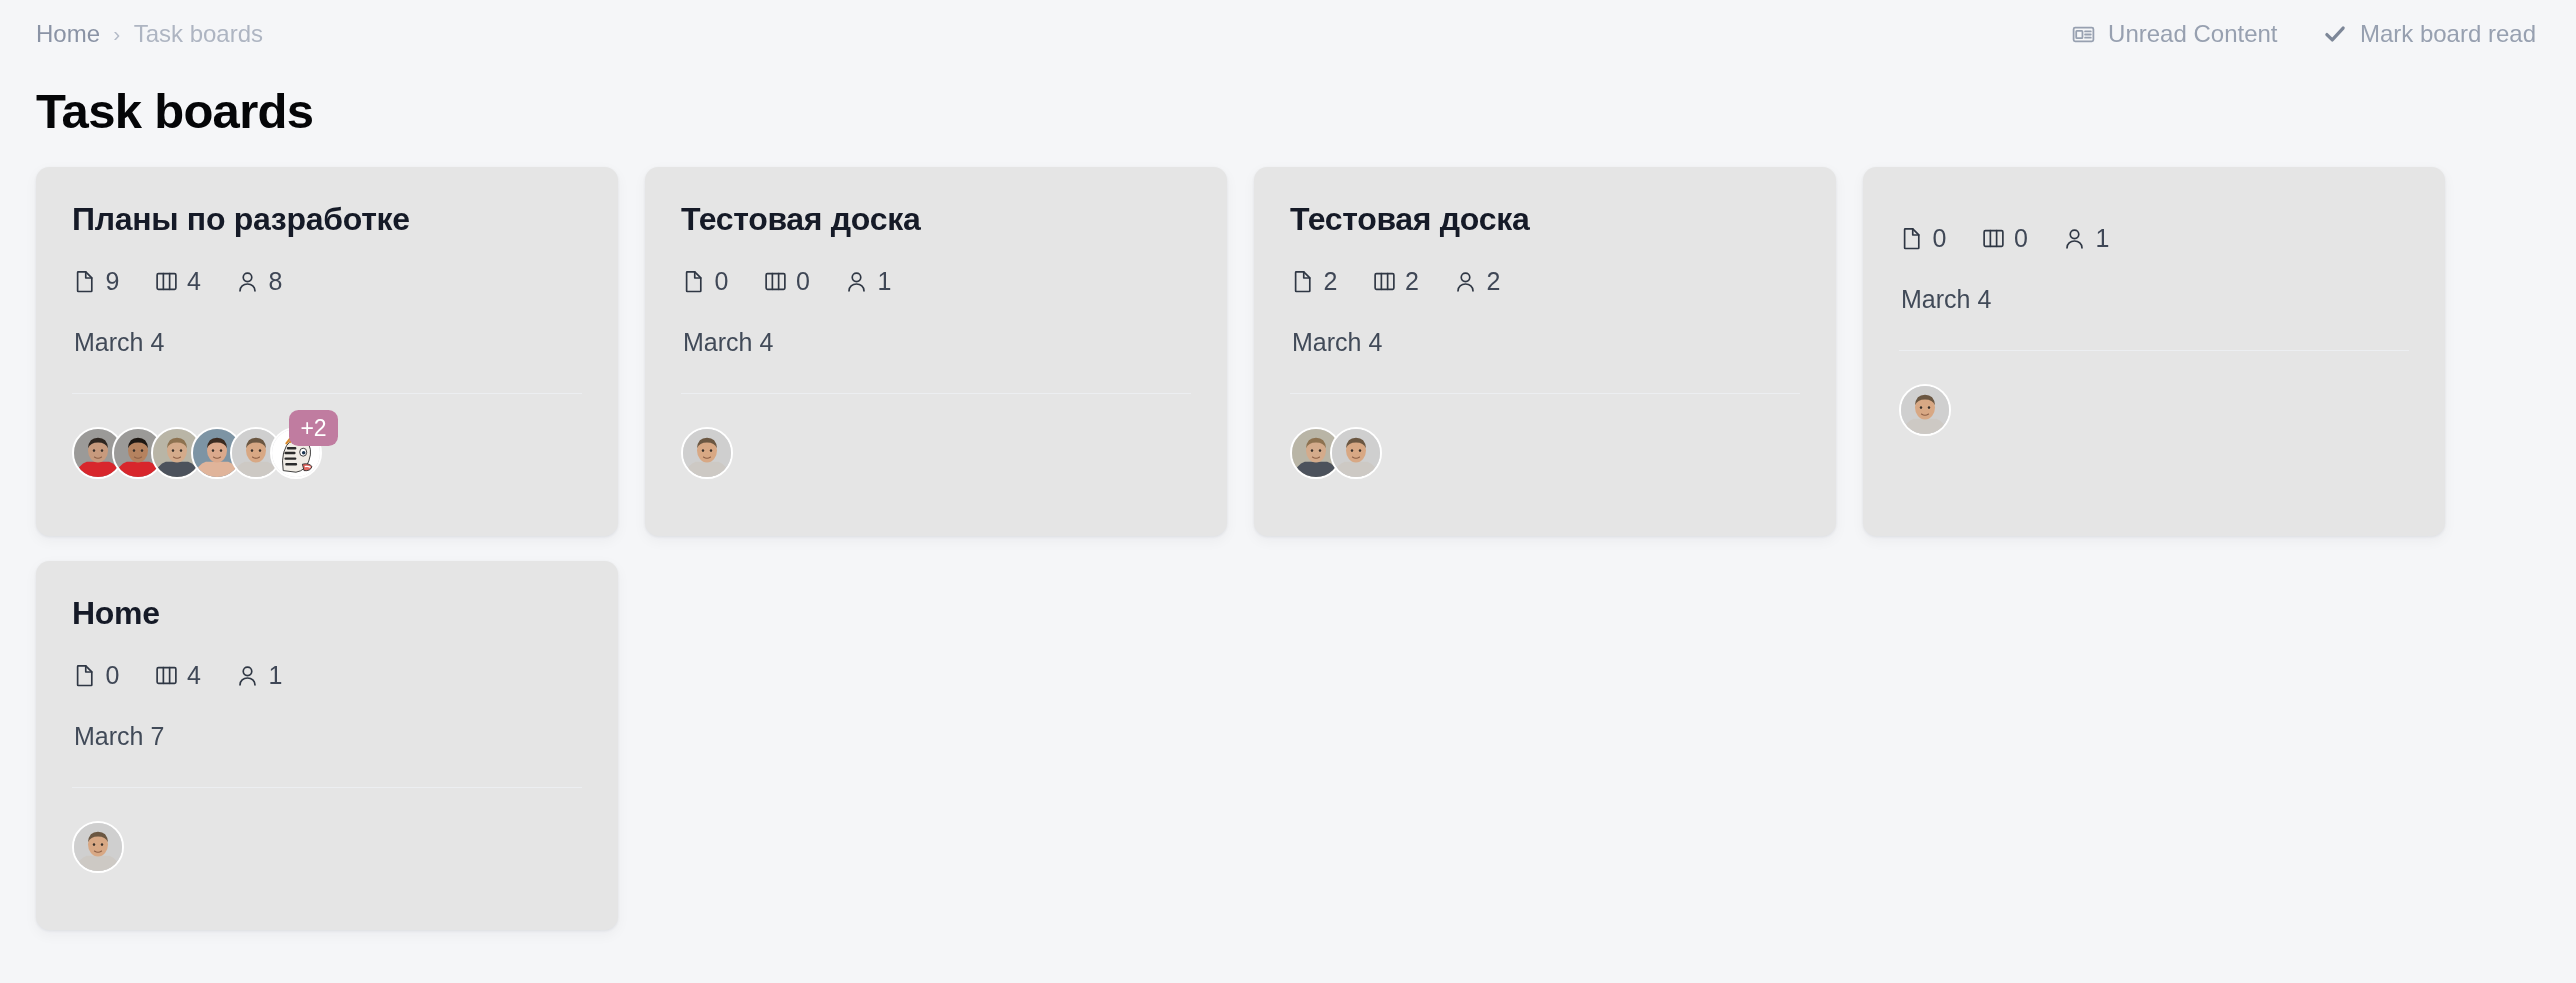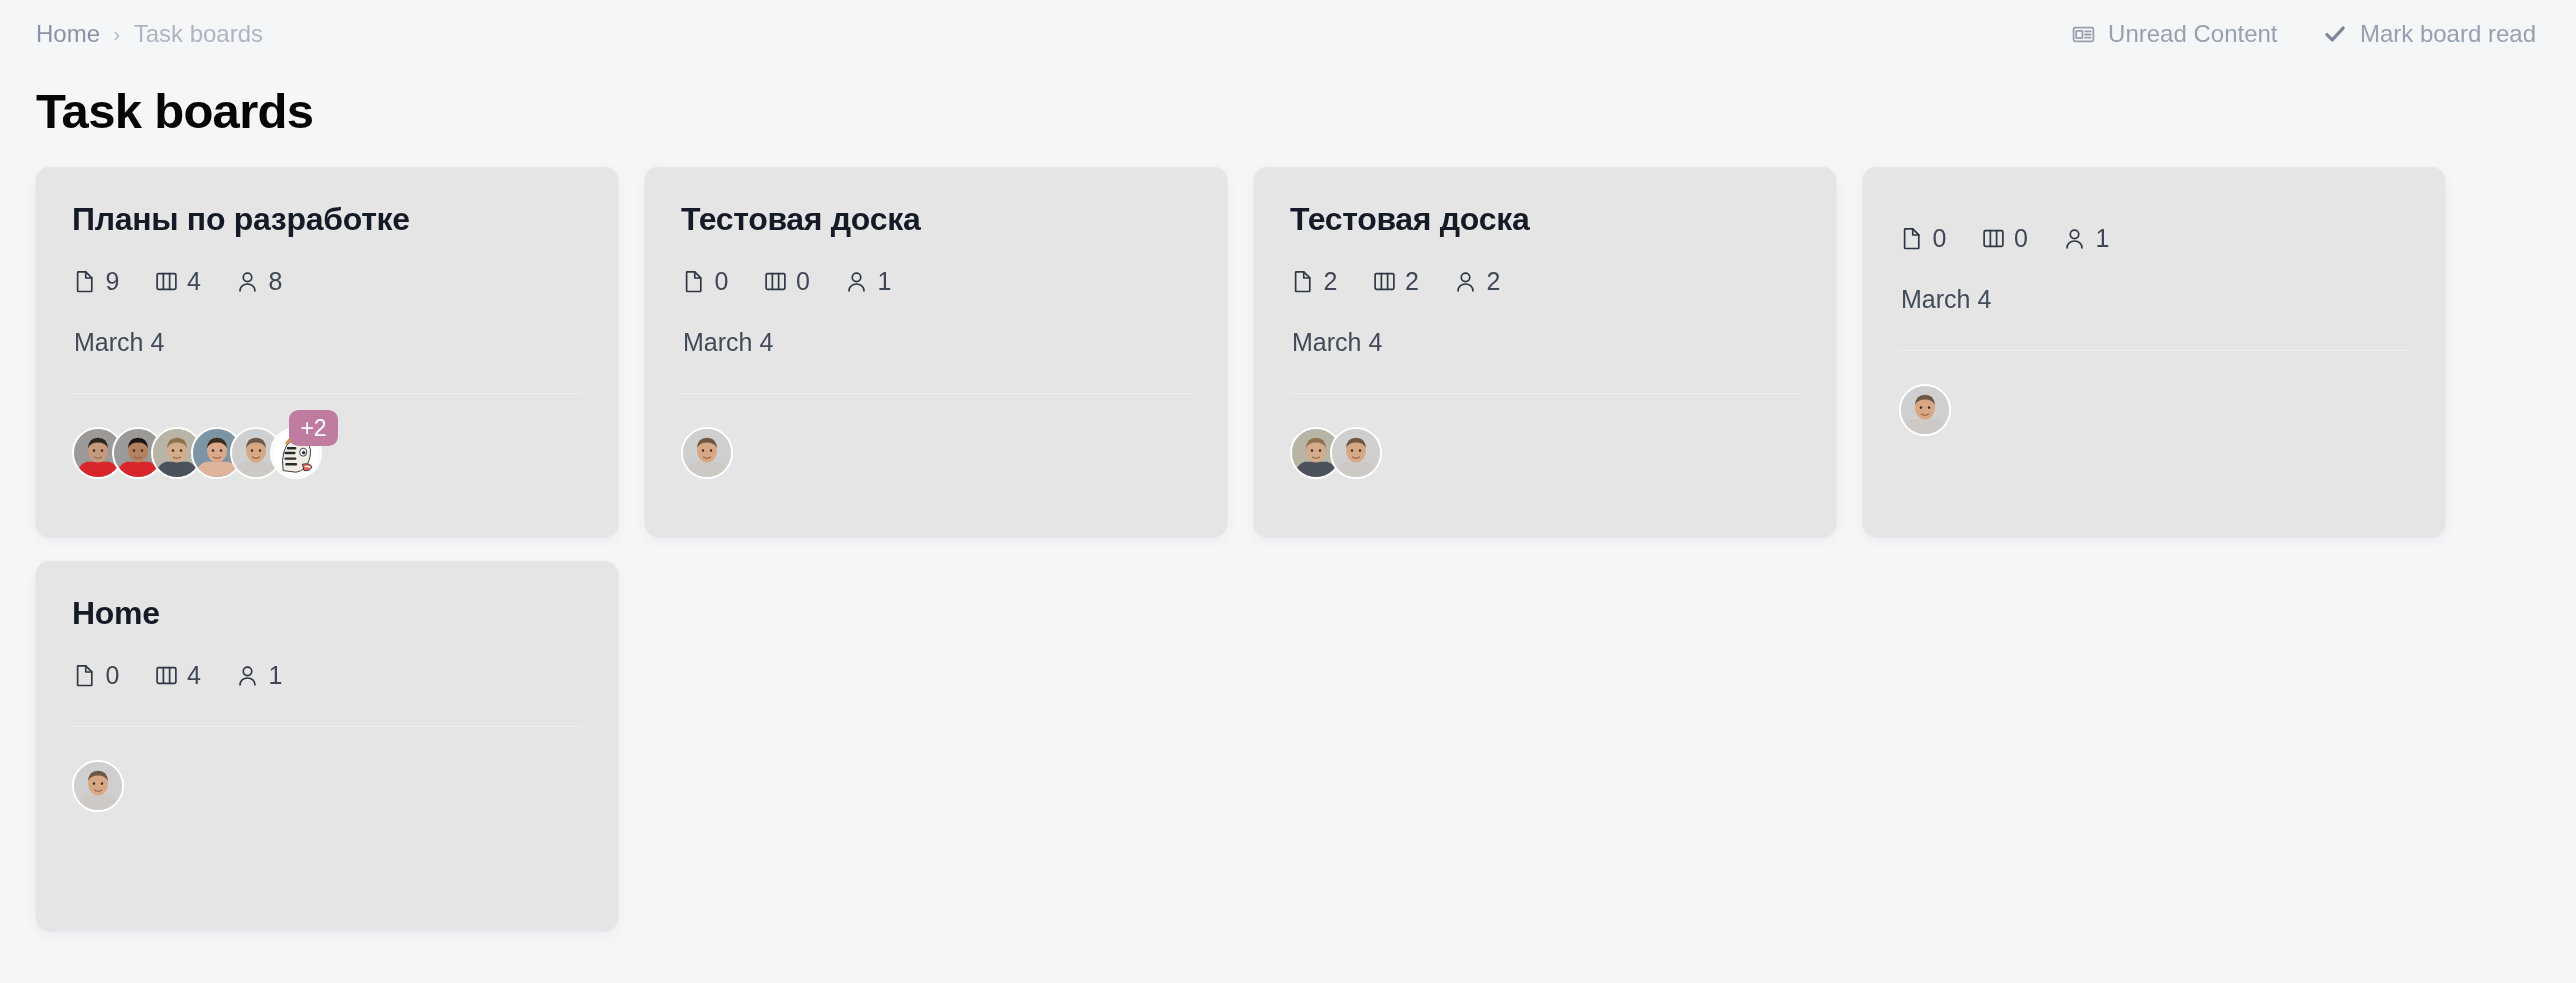--- a/index.html
+++ b/index.html
@@ -491,20 +491,21 @@
         <div class="stat">
           <span>
             <svg width="25" height="25" viewBox="0 0 24 24" stroke="#2f3744" stroke-width="1.6" fill="none" stroke-linecap="round" stroke-linejoin="round">
               <circle cx="12" cy="8" r="4.1"></circle>
               <path d="M4.8 21c0-4 3.2-6.6 7.2-6.6s7.2 2.6 7.2 6.6"></path>
             </svg>
           </span>
           <span>1</span>
         </div>
       </div>
+      <div class="card-date">March 7</div>
       <div class="card-divider"></div>
       <div class="avatar-row">
         <div class="avatar">
           <svg class="face" viewBox="0 0 60 60" preserveAspectRatio="xMidYMid slice">
             <rect width="60" height="60" fill="#cfcfcf"></rect>
             <path d="M0 60 q6 -16 16 -19 l28 0 q10 3 16 19 z" fill="#cdc9c4"></path>
             <ellipse cx="30" cy="27" rx="12.5" ry="15" fill="#d8a884"></ellipse>
             <path d="M17.5 24 q1 -13 12.5 -13 q11.5 0 12.5 13 q-3 -7 -12.5 -7 q-9.5 0 -12.5 7z" fill="#6b5742"></path>
             <ellipse cx="25" cy="27" rx="1.5" ry="1.7" fill="#39302a"></ellipse>
             <ellipse cx="35" cy="27" rx="1.5" ry="1.7" fill="#39302a"></ellipse>

